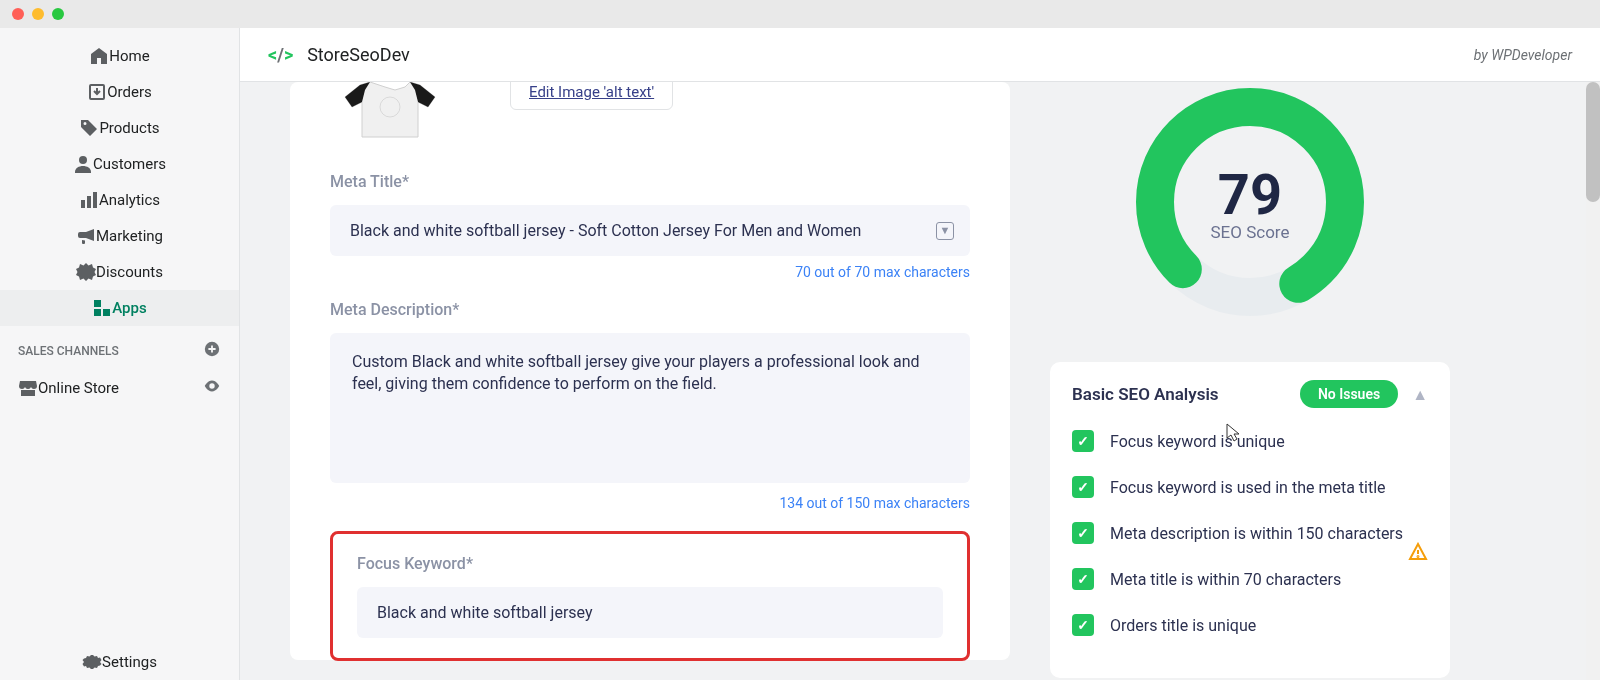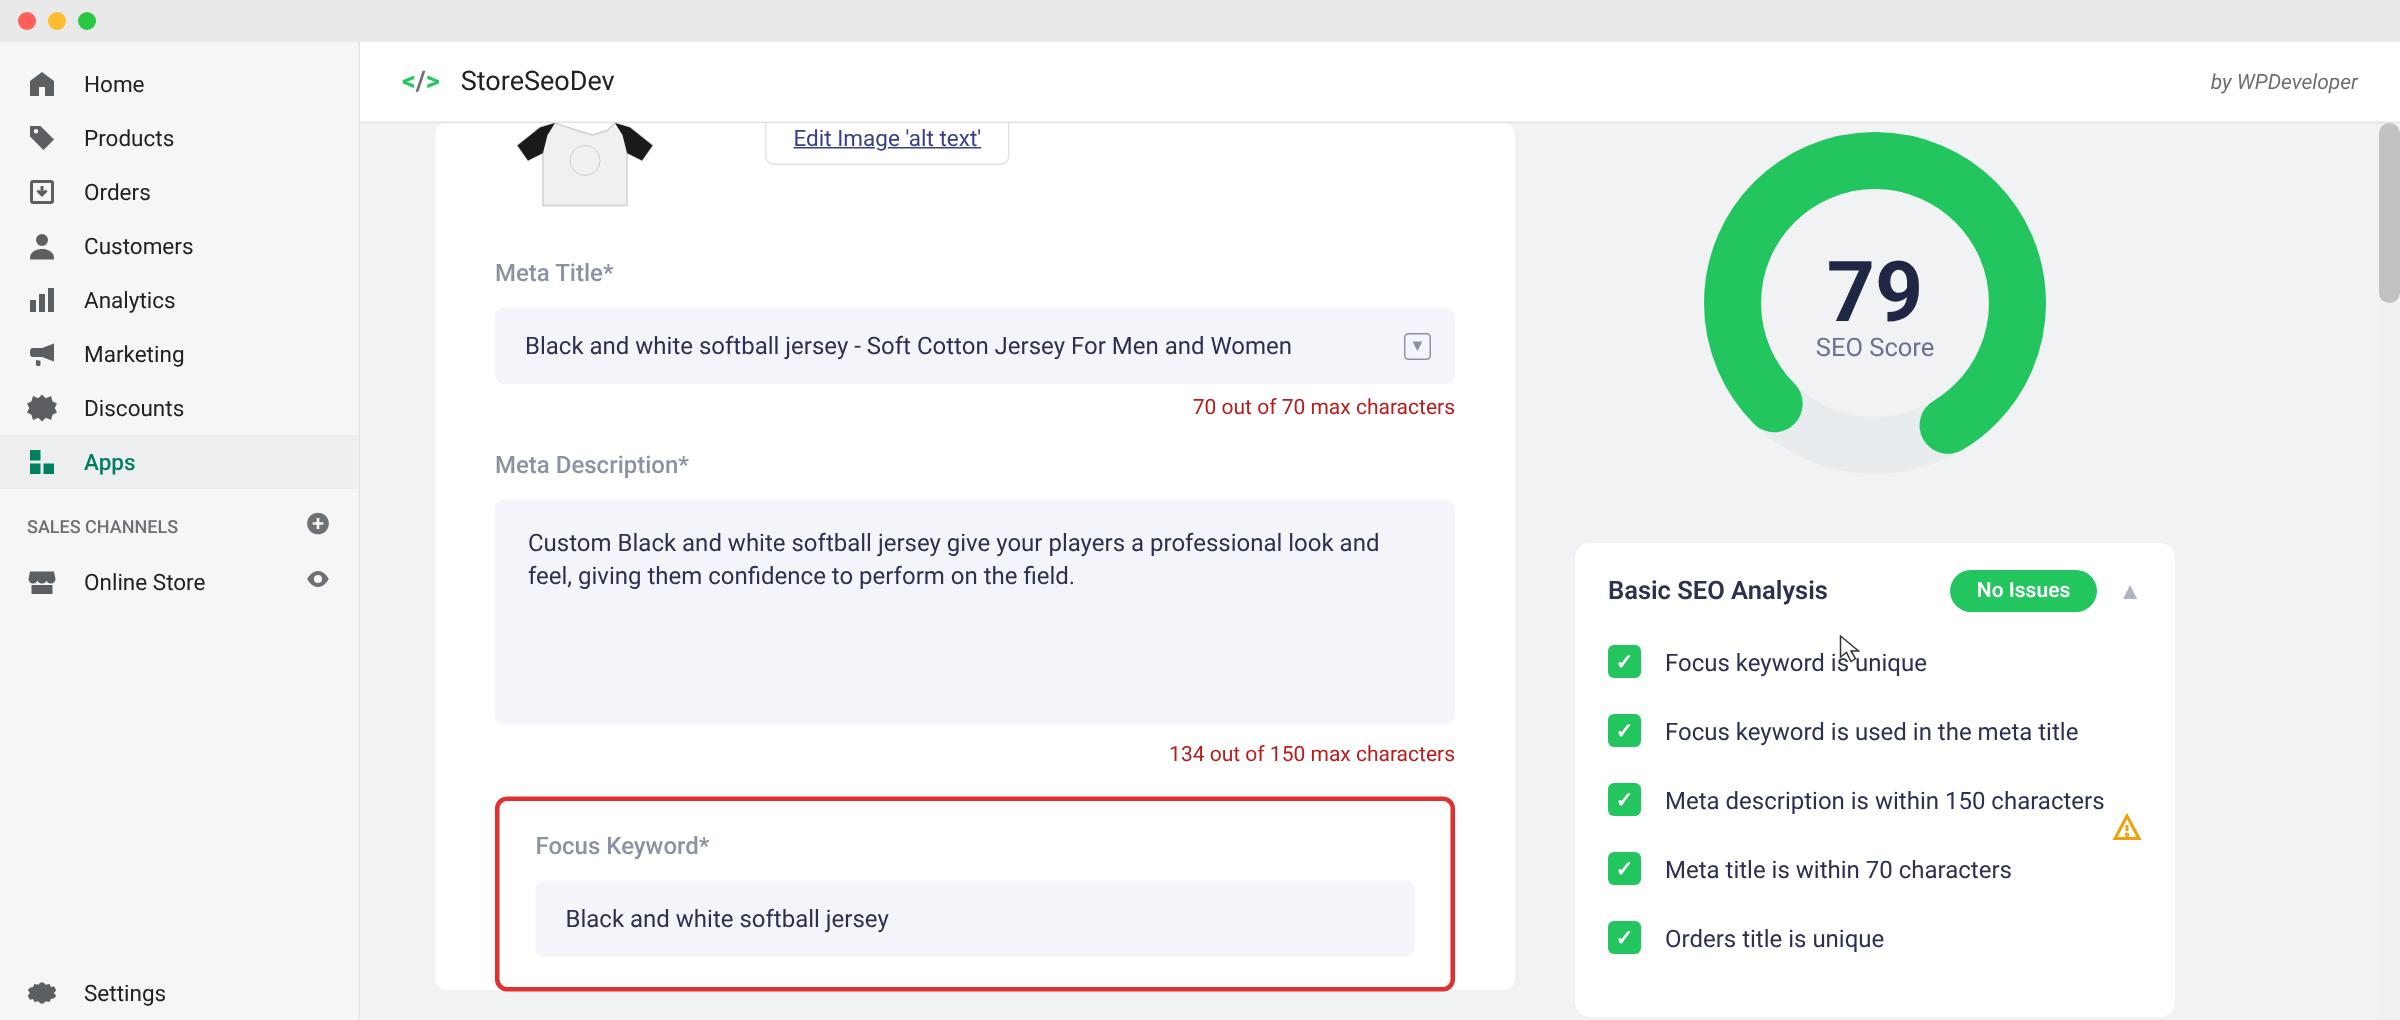--- a/index.html
+++ b/index.html
@@ -39,24 +39,24 @@
       background: #f6f6f7;
       border-right: 1px solid #e1e3e5;
       display: flex;
       flex-direction: column;
       padding-top: 10px;
     }
     .sidebar-item {
       display: flex;
       align-items: center;
       padding: 8px 18px;
-      gap: 18px;
       color: #202223;
       cursor: pointer;
       font-size: 15px;
+      justify-content: center;
     }
     .sidebar-item.active {
       background: #edeeef;
       color: #008060;
       font-weight: 500;
     }
     .sidebar-item.active .sidebar-icon { color: #008060; }
     .sidebar-icon {
       width: 20px;
       height: 20px;
@@ -181,21 +181,21 @@
       border: 1px solid #8b92a5;
       border-radius: 3px;
       display: flex;
       align-items: center;
       justify-content: center;
       color: #8b92a5;
       font-size: 11px;
     }
     .char-count {
       text-align: right;
-      color: #b91c1c;
+      color: #3b82f6;
       font-size: 14px;
       margin-top: 8px;
     }
     .textarea-input {
       width: 100%;
       background: #f4f5fa;
       border: none;
       border-radius: 6px;
       padding: 18px 22px;
       font-size: 16px;
@@ -342,34 +342,34 @@
     <div class="sidebar-item">
       <span class="sidebar-icon">
         <svg viewBox="0 0 20 20" width="20" height="20" fill="currentColor">
             <path d="M10 2L2 8v10h6v-6h4v6h6V8z"></path>
           </svg>
       </span>
       <span>Home</span>
     </div>
     <div class="sidebar-item">
       <span class="sidebar-icon">
-        <svg viewBox="0 0 20 20" width="20" height="20" fill="currentColor">
-            <path d="M2 2h7l9 9-7 7-9-9V2zm4 5a1.5 1.5 0 100-3 1.5 1.5 0 000 3z"></path>
-          </svg>
-      </span>
-      <span>Products</span>
-    </div>
-    <div class="sidebar-item">
-      <span class="sidebar-icon">
         <svg viewBox="0 0 20 20" width="20" height="20" fill="none" stroke="currentColor" stroke-width="2">
             <rect x="3" y="3" width="14" height="14" rx="1"></rect>
             <path d="M10 6v5M7 9l3 3 3-3" fill="none"></path>
           </svg>
       </span>
       <span>Orders</span>
+    </div>
+    <div class="sidebar-item">
+      <span class="sidebar-icon">
+        <svg viewBox="0 0 20 20" width="20" height="20" fill="currentColor">
+            <path d="M2 2h7l9 9-7 7-9-9V2zm4 5a1.5 1.5 0 100-3 1.5 1.5 0 000 3z"></path>
+          </svg>
+      </span>
+      <span>Products</span>
     </div>
     <div class="sidebar-item">
       <span class="sidebar-icon">
         <svg viewBox="0 0 20 20" width="20" height="20" fill="currentColor">
             <circle cx="10" cy="6" r="4"></circle>
             <path d="M2 18c0-4 4-6 8-6s8 2 8 6v1H2z"></path>
           </svg>
       </span>
       <span>Customers</span>
     </div>

